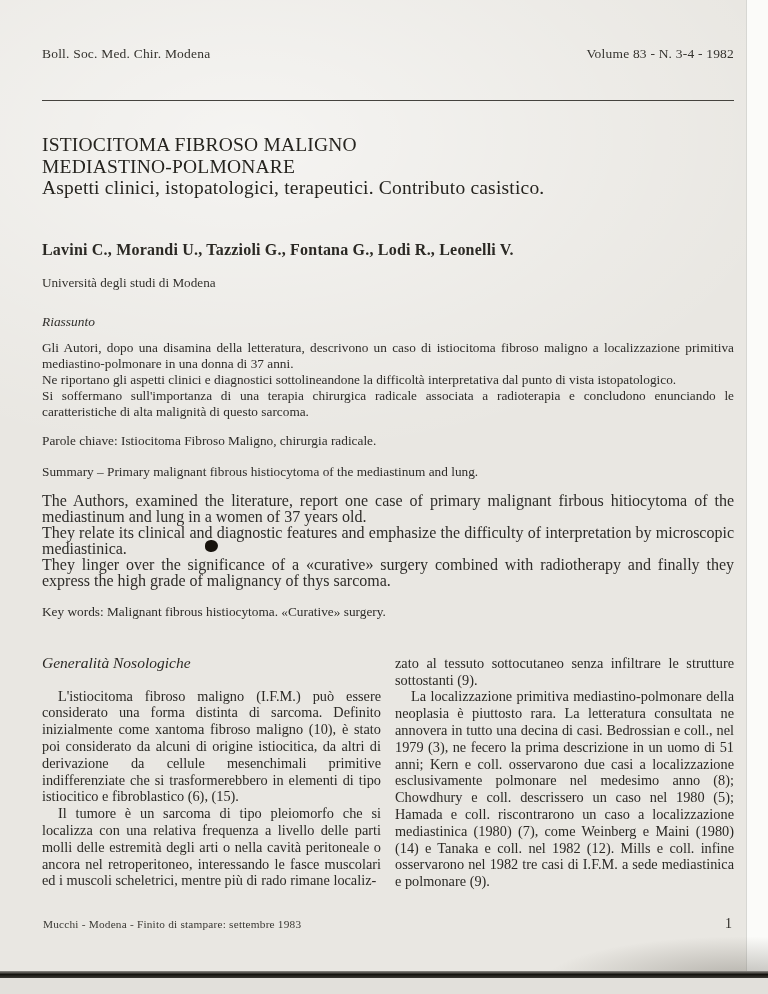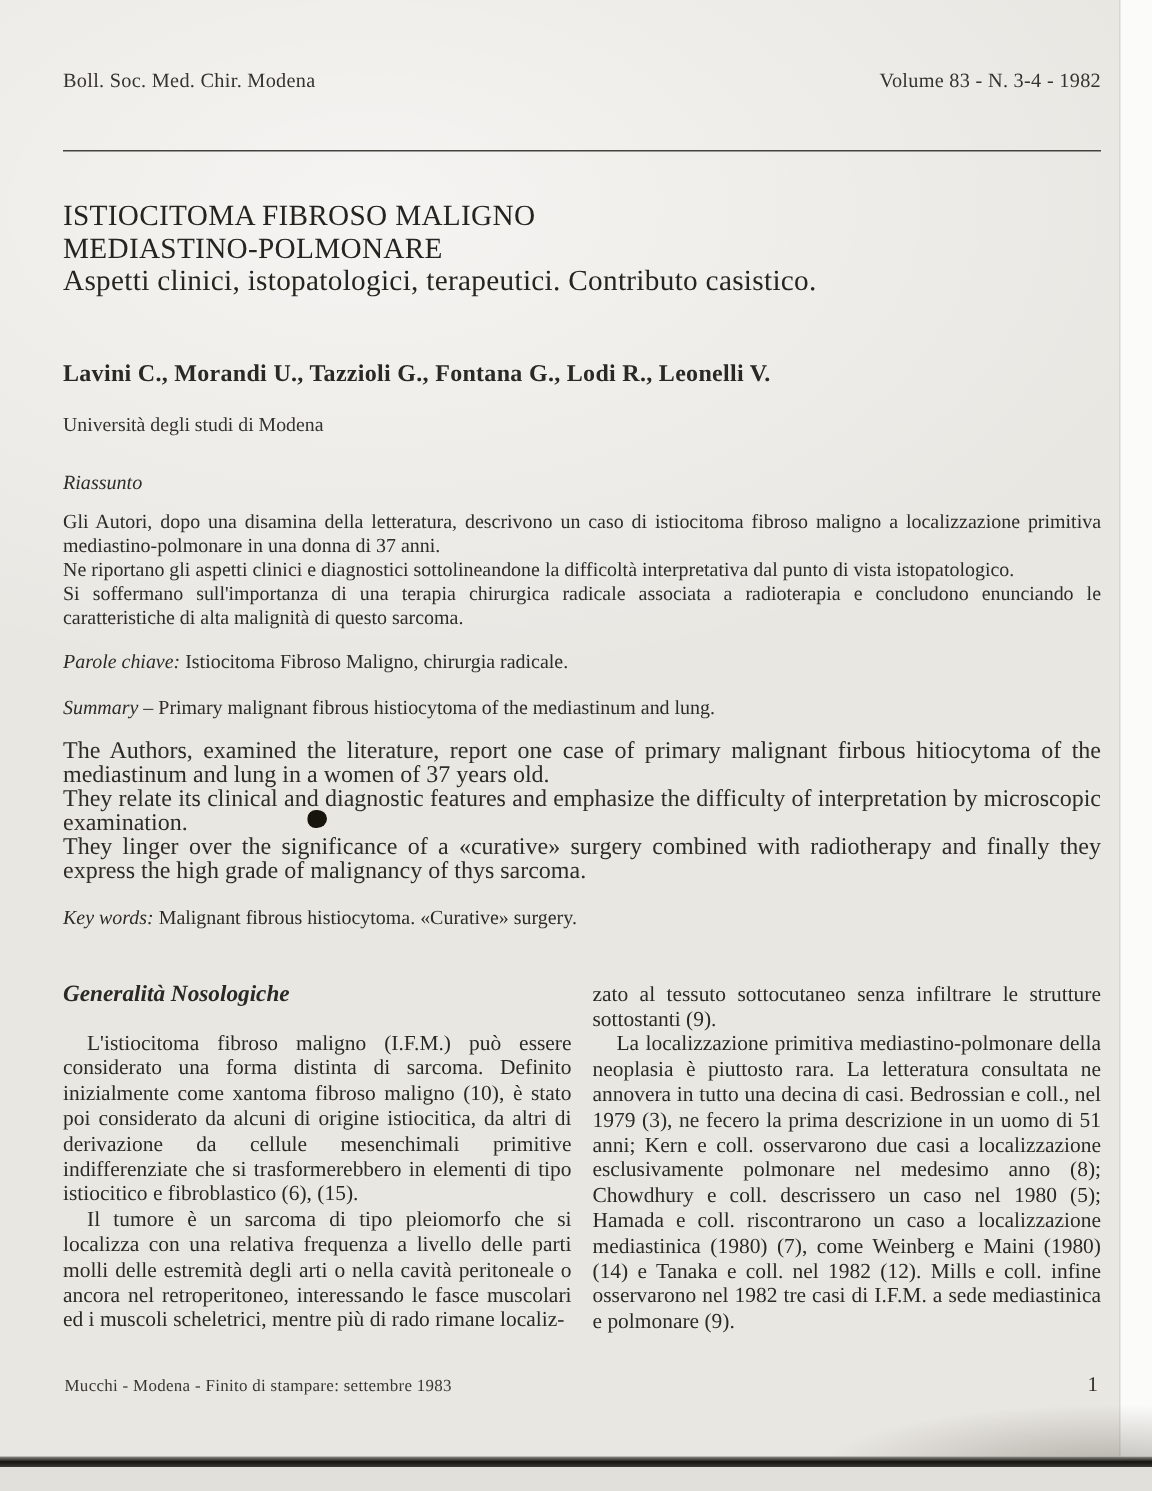--- a/index.html
+++ b/index.html
@@ -17,37 +17,37 @@
   .header-row{display:flex;justify-content:space-between;font-size:13.5px;letter-spacing:.2px;color:#35332e;}
 
   .rule{height:0;border:none;border-top:1.6px solid #45433e;margin:38px 0 0 0;}
 
   .title{margin-top:33px;font-weight:normal;font-size:19.5px;line-height:21.5px;letter-spacing:.2px;color:#26241f;}
 
   .authors{margin-top:42px;font-size:16px;font-weight:bold;letter-spacing:.2px;color:#2b2924;}
 
   .affiliation{margin-top:9px;font-size:13.2px;line-height:15px;color:#34322d;}
 
-  .lbl-italic{font-style:italic;text-align:center;}
+  .lbl-italic{text-align:center;}
   .riassunto-label{margin-top:24px;font-size:13.4px;font-style:italic;}
 
   .abstract{margin-top:10px;}
   .abstract p{margin:0;font-size:13.3px;line-height:16px;text-align:justify;}
 
   .kv{margin-top:13px;font-size:13.3px;}
   .summary-line{margin-top:15px;font-size:13.3px;}
   .en-abstract{margin-top:10px;}
   .en-abstract p{margin:0;font-size:16px;line-height:16px;text-align:justify;}
   .keywords{margin-top:15px;font-size:13.3px;}
 
   .columns{display:flex;gap:14px;margin-top:35px;}
   .col{width:339px;font-size:14.3px;line-height:16.8px;text-align:justify;color:#2b2925;}
   .col p{margin:0;}
   .col p.indent{text-indent:16px;}
-  .section-heading{font-style:italic;font-weight:bold;font-size:15.5px;margin:0 0 16px 0;color:#2b2925;}
+  .section-heading{font-style:italic;font-weight:normal;font-size:15.5px;margin:0 0 16px 0;color:#2b2925;}
 
   .footer-row{position:absolute;left:43px;right:36px;top:916px;display:flex;justify-content:space-between;align-items:baseline;}
   .imprint{font-size:11.3px;color:#3a3833;letter-spacing:.2px;}
   .pagenum{font-size:14px;color:#2e2c28;}
 
   .right-strip{position:absolute;top:0;right:0;width:21px;height:972px;background:#fbfbf9;border-left:1px solid rgba(150,148,140,0.35);}
   .curl-shadow{position:absolute;right:0;top:898px;width:320px;height:73px;pointer-events:none;
     background:radial-gradient(ellipse 280px 62px at 92% 112%, rgba(90,86,76,0.38), rgba(90,86,76,0) 70%);}
   .bottom-band{position:absolute;left:0;top:971px;width:768px;height:7px;
     background:linear-gradient(to bottom,#8f8d88,#14130e 50%,#3c3a35);}
@@ -87,21 +87,21 @@
       <p>Ne riportano gli aspetti clinici e diagnostici sottolineandone la difficoltà interpretativa dal punto di vista istopatologico.</p>
       <p>Si soffermano sull'importanza di una terapia chirurgica radicale associata a radioterapia e concludono enunciando le caratteristiche di alta malignità di questo sarcoma.</p>
     </div>
 
     <p class="kv"><span class="lbl-italic">Parole chiave:</span><span> Istiocitoma Fibroso Maligno, chirurgia radicale.</span></p>
 
     <p class="summary-line"><span class="lbl-italic">Summary</span><span> – Primary malignant fibrous histiocytoma of the mediastinum and lung.</span></p>
 
     <div class="en-abstract">
       <p>The Authors, examined the literature, report one case of primary malignant firbous hitiocytoma of the mediastinum and lung in a women of 37 years old.</p>
-      <p>They relate its clinical and diagnostic features and emphasize the difficulty of interpretation by microscopic examination.</p>
+      <p>They relate its clinical and diagnostic features and emphasize the difficulty of interpretation by microscopic mediastinica.</p>
       <p>They linger over the significance of a «curative» surgery combined with radiotherapy and finally they express the high grade of malignancy of thys sarcoma.</p>
     </div>
 
     <p class="keywords"><span class="lbl-italic">Key words:</span><span> Malignant fibrous histiocytoma. «Curative» surgery.</span></p>
 
     <div class="columns">
       <div class="col">
         <h2 class="section-heading">Generalità Nosologiche</h2>
         <p class="indent">L'istiocitoma fibroso maligno (I.F.M.) può essere considerato una forma distinta di sarcoma. Definito inizialmente come xantoma fibroso maligno (10), è stato poi considerato da alcuni di origine istiocitica, da altri di derivazione da cellule mesenchimali primitive indifferenziate che si trasformerebbero in elementi di tipo istiocitico e fibroblastico (6), (15).</p>
         <p class="indent">Il tumore è un sarcoma di tipo pleiomorfo che si localizza con una relativa frequenza a livello delle parti molli delle estremità degli arti o nella cavità peritoneale o ancora nel retroperitoneo, interessando le fasce muscolari ed i muscoli scheletrici, mentre più di rado rimane localiz-</p>

